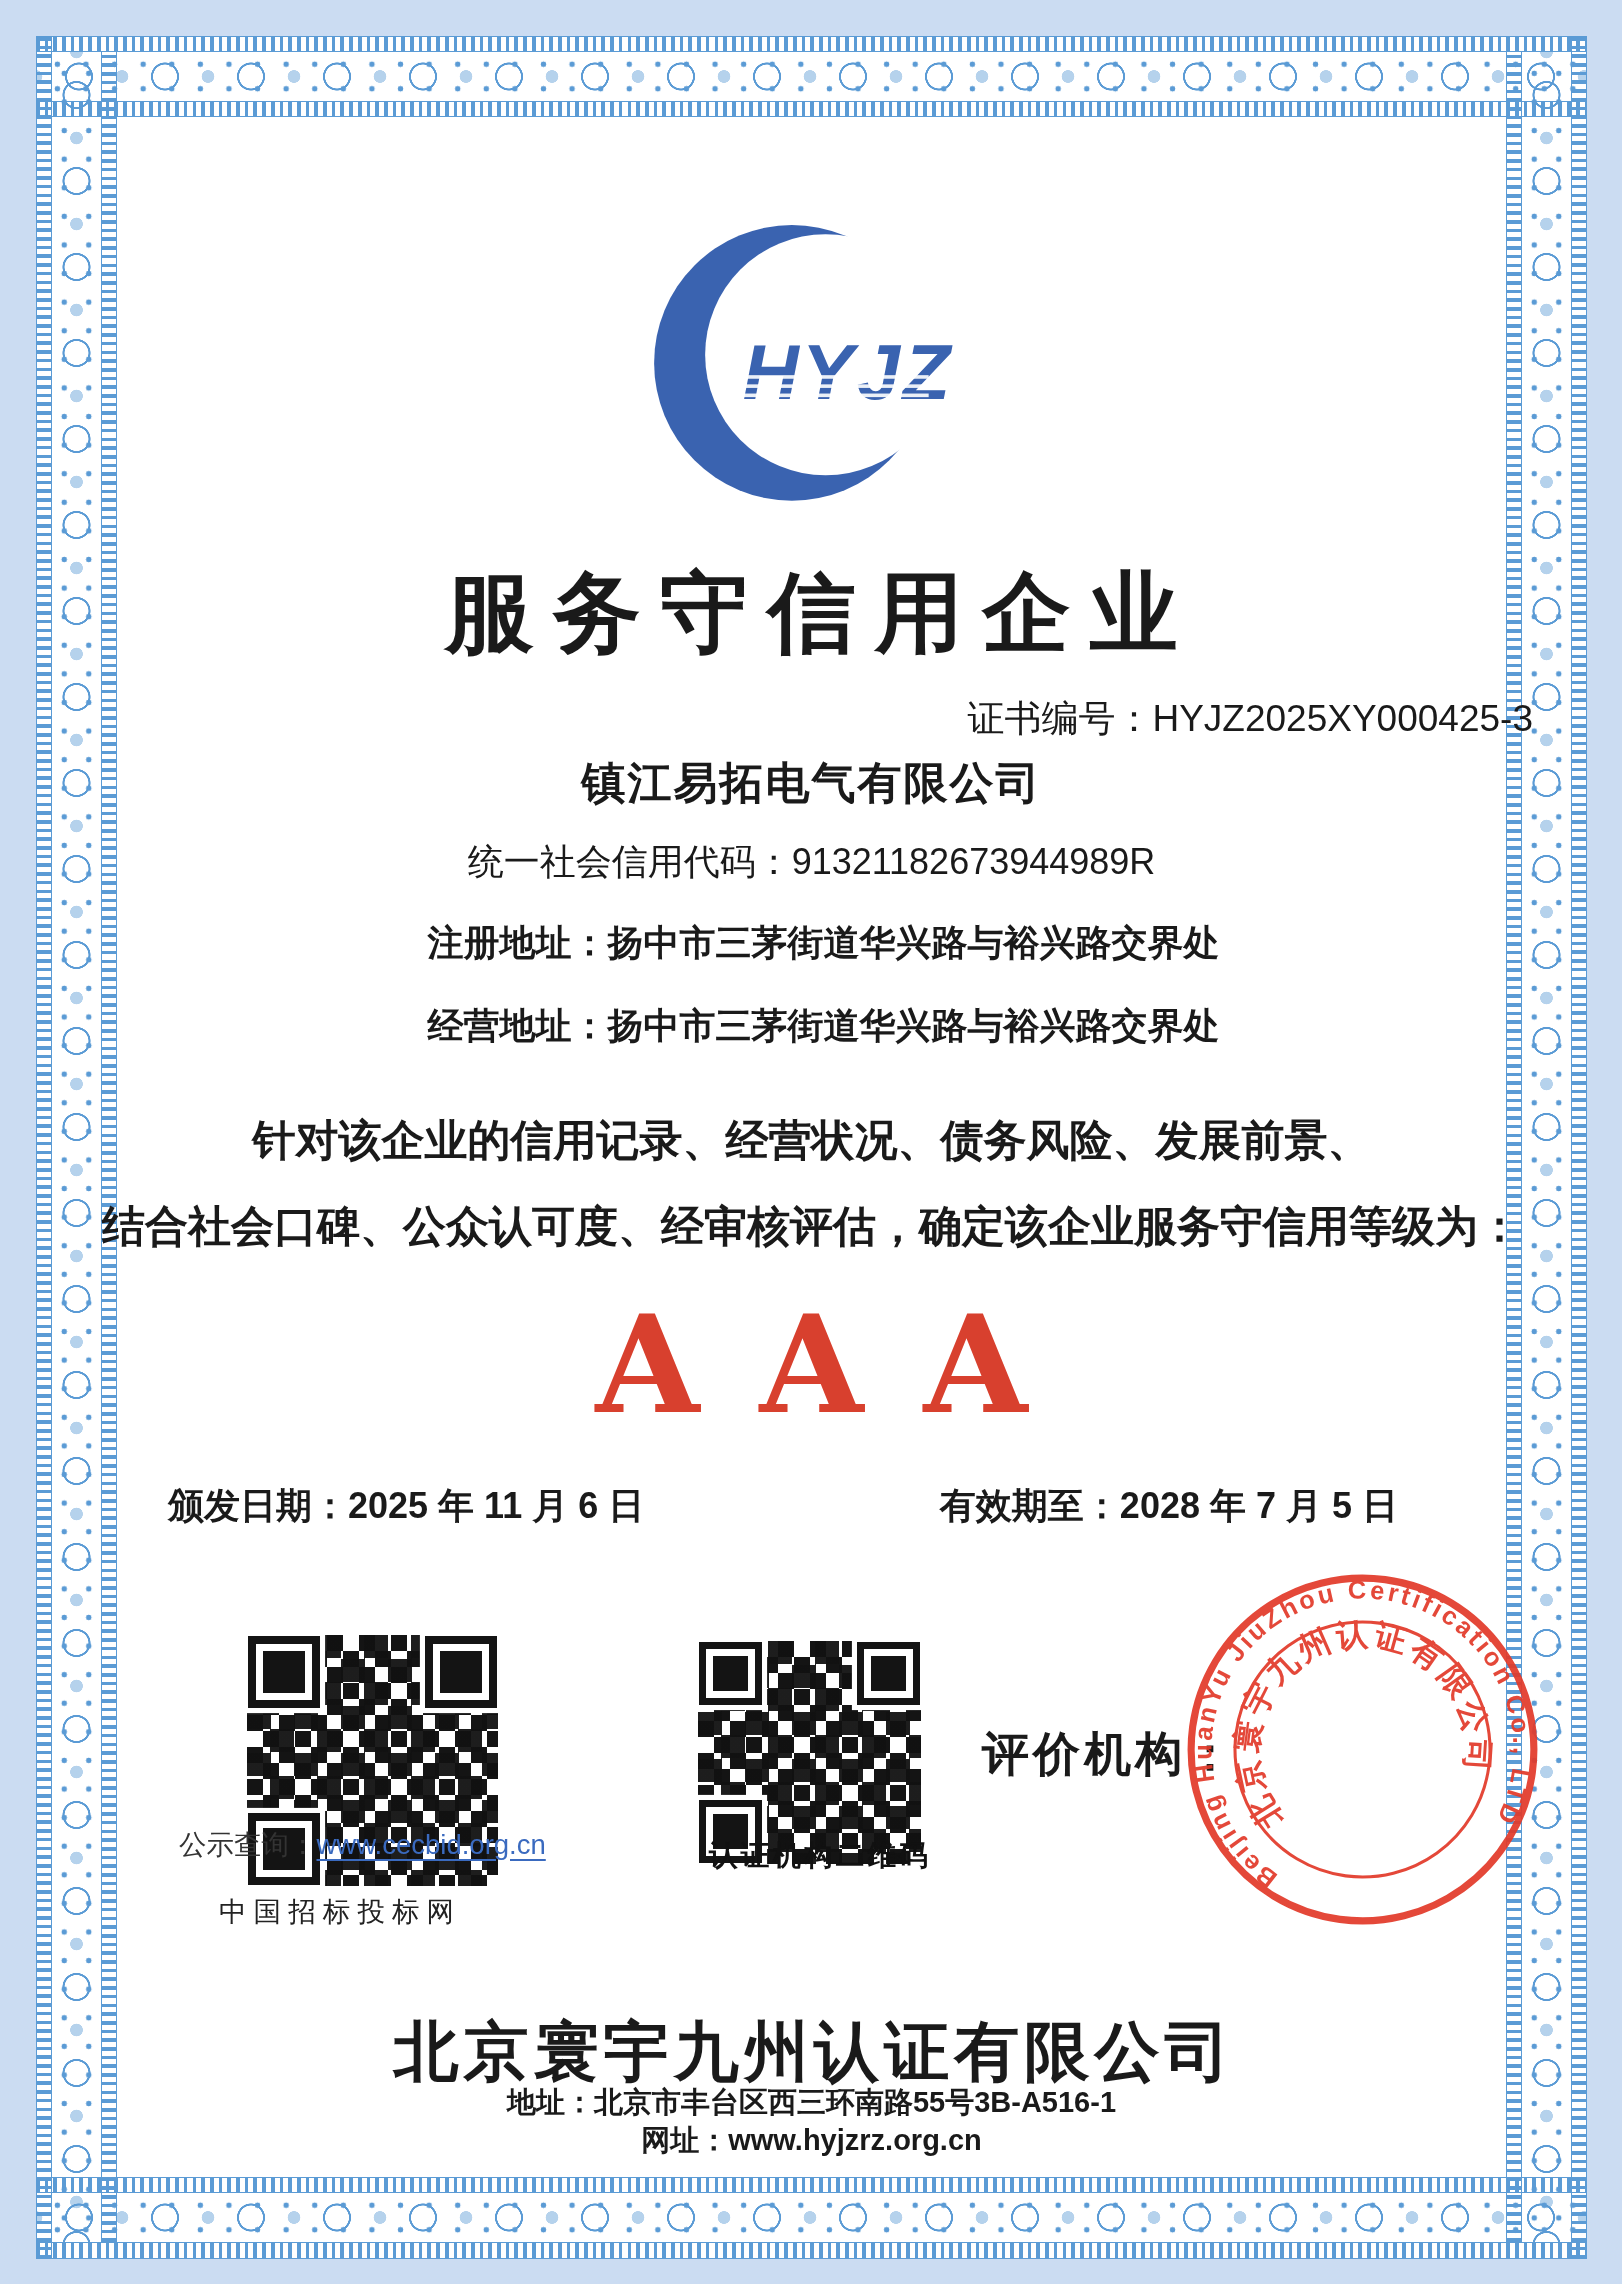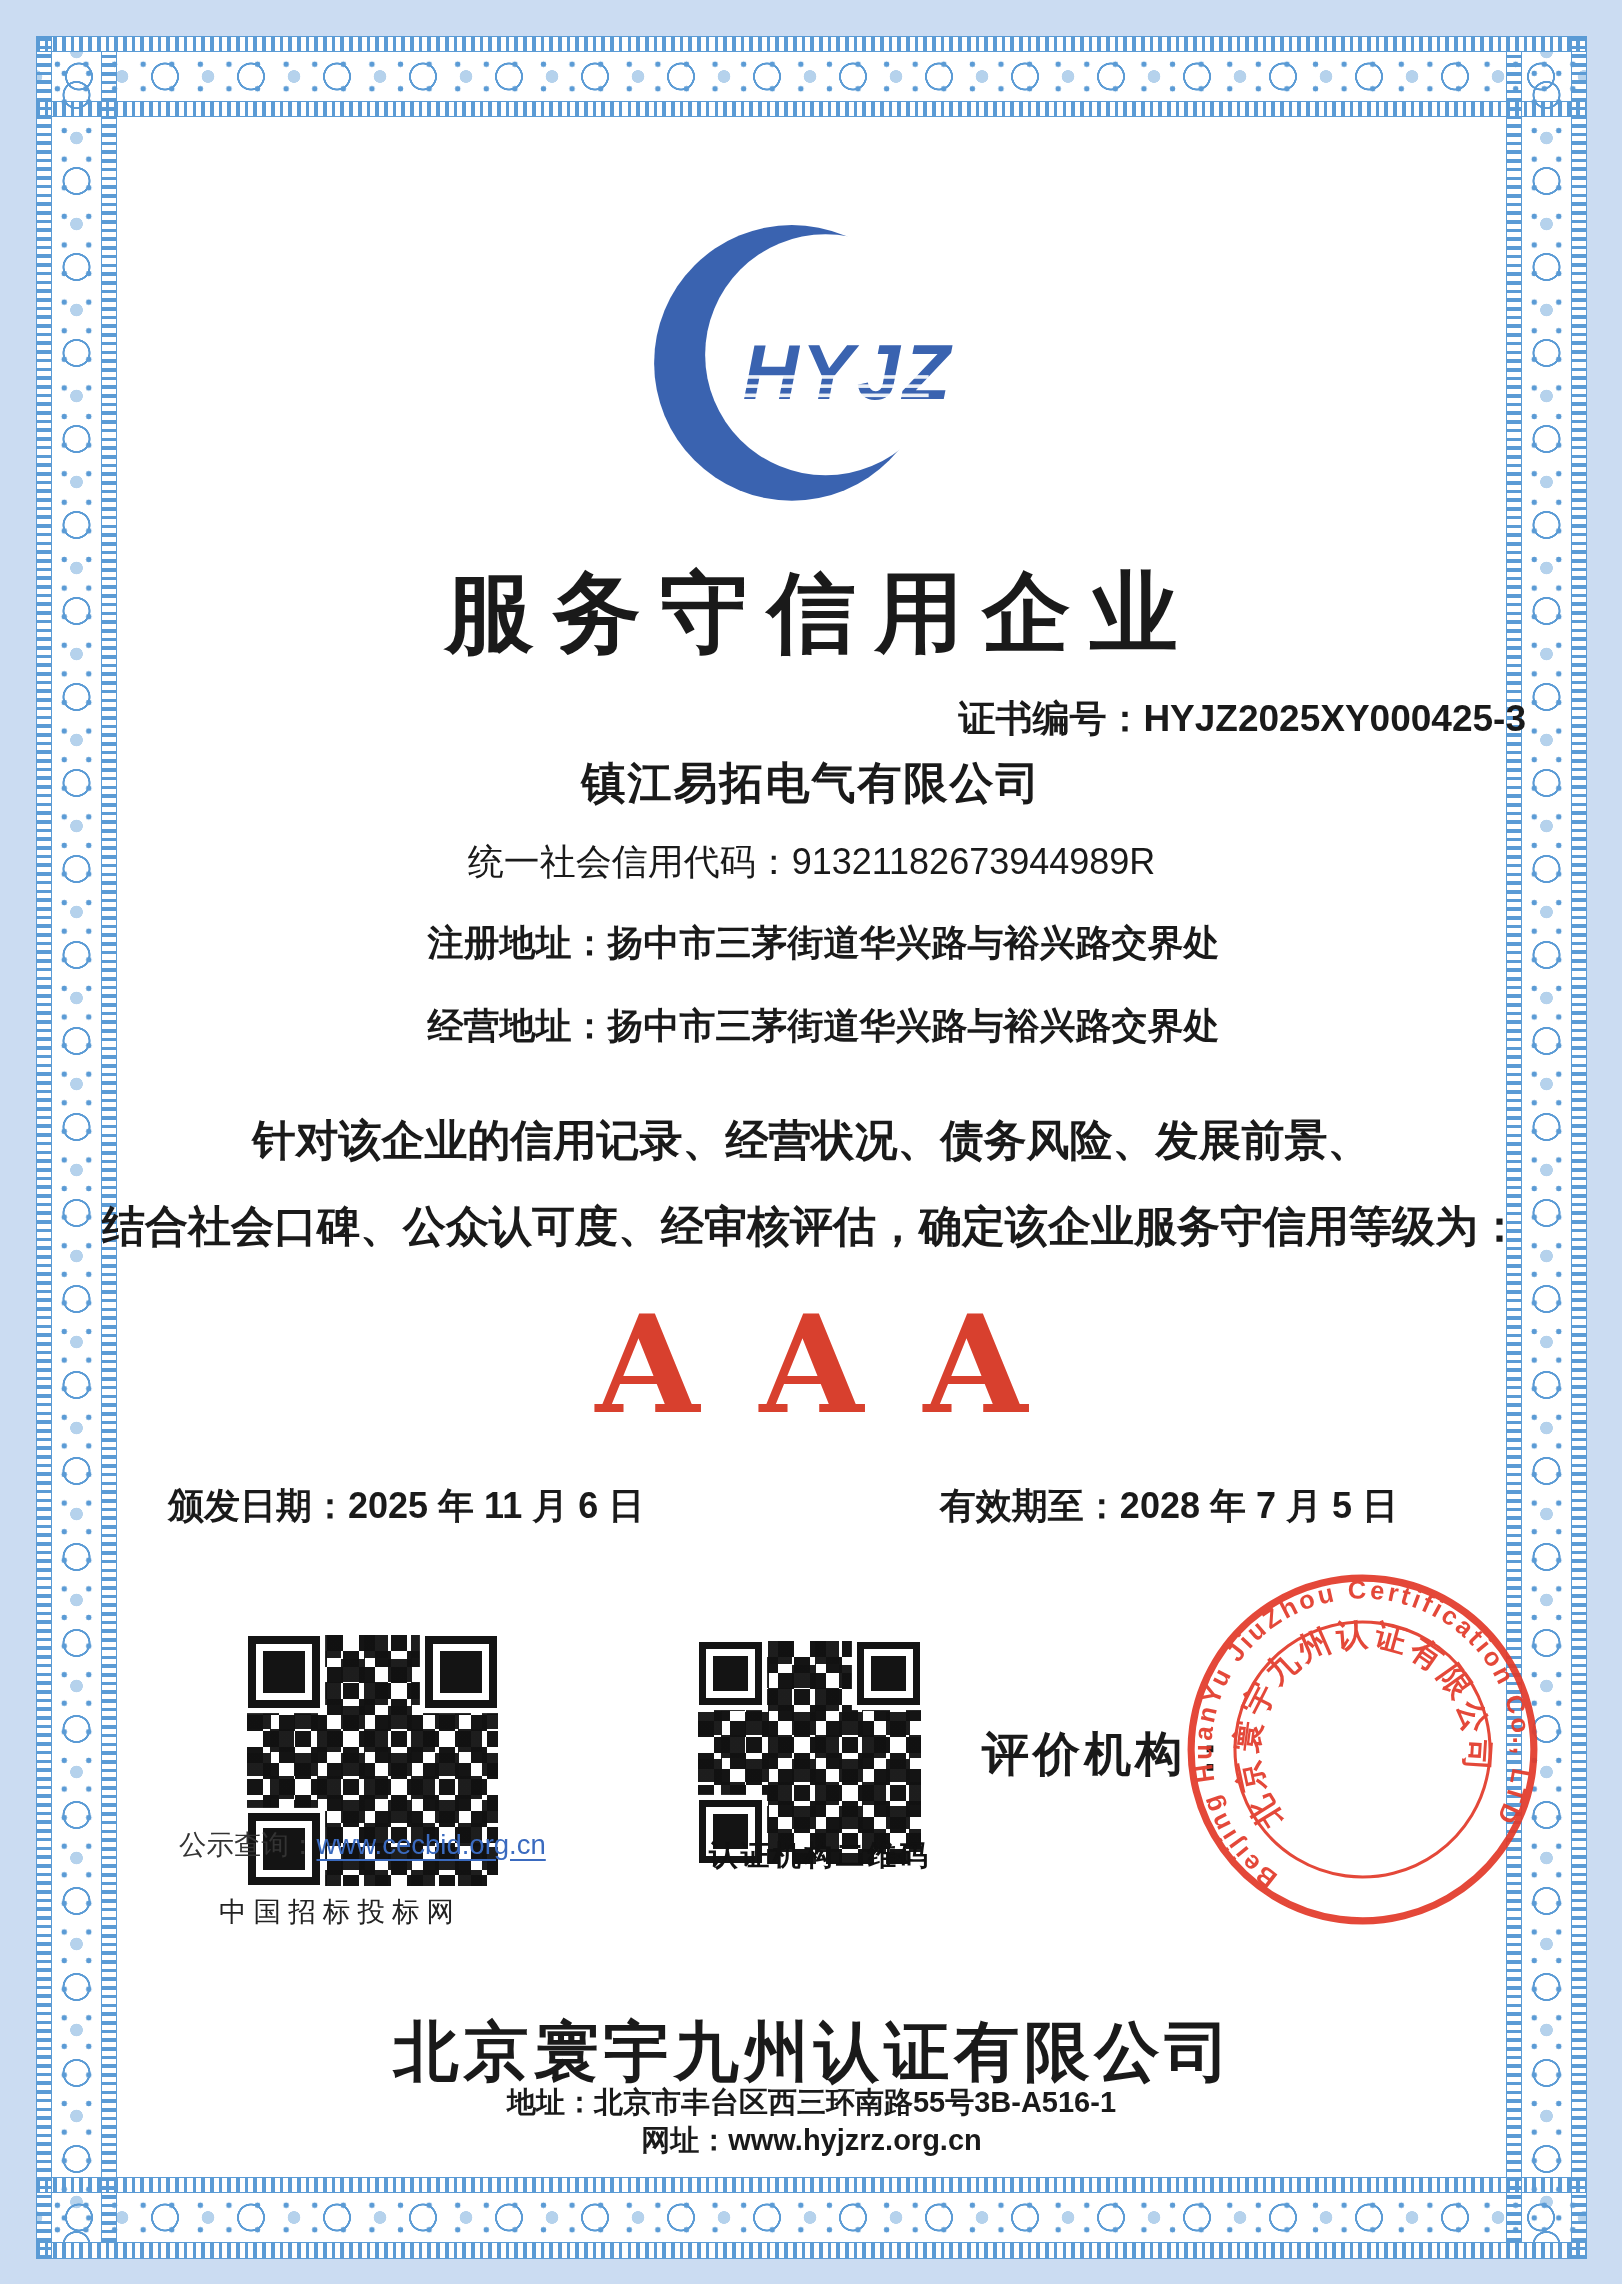--- a/index.html
+++ b/index.html
@@ -47,21 +47,21 @@
   }
   .abs{position:absolute;z-index:2;}
   .center{left:0;right:0;text-align:center;}
   .watermark{
     top:628px;left:0;right:0;text-align:center;z-index:1;
     font-family:"DejaVu Serif",serif;font-size:1199px;line-height:1;
     color:rgba(120,128,140,.16);user-select:none;
   }
   .logo{top:219px;left:653px;width:337px;height:296px;}
   .title{top:554px;font-size:88px;font-weight:900;letter-spacing:19.4px;padding-left:19.4px;}
-  .certno{top:694px;right:97px;font-size:37px;font-weight:700;}
+  .certno{top:694px;right:90px;font-size:37px;font-weight:400;}
   .company{top:754px;font-size:44px;font-weight:700;letter-spacing:2px;}
   .credit{top:838px;font-size:36px;font-weight:400;}
   .addr{font-size:36px;font-weight:600;margin-left:24px;}
   .addr1{top:919px;}
   .addr2{top:1002px;}
   .statement{top:1097px;font-size:43px;font-weight:800;line-height:86px;}
   .rating{
     top:1286px;font-family:"DejaVu Serif",serif;font-weight:600;
     font-size:134px;color:var(--rating-red);letter-spacing:60px;padding-left:60px;
   }

